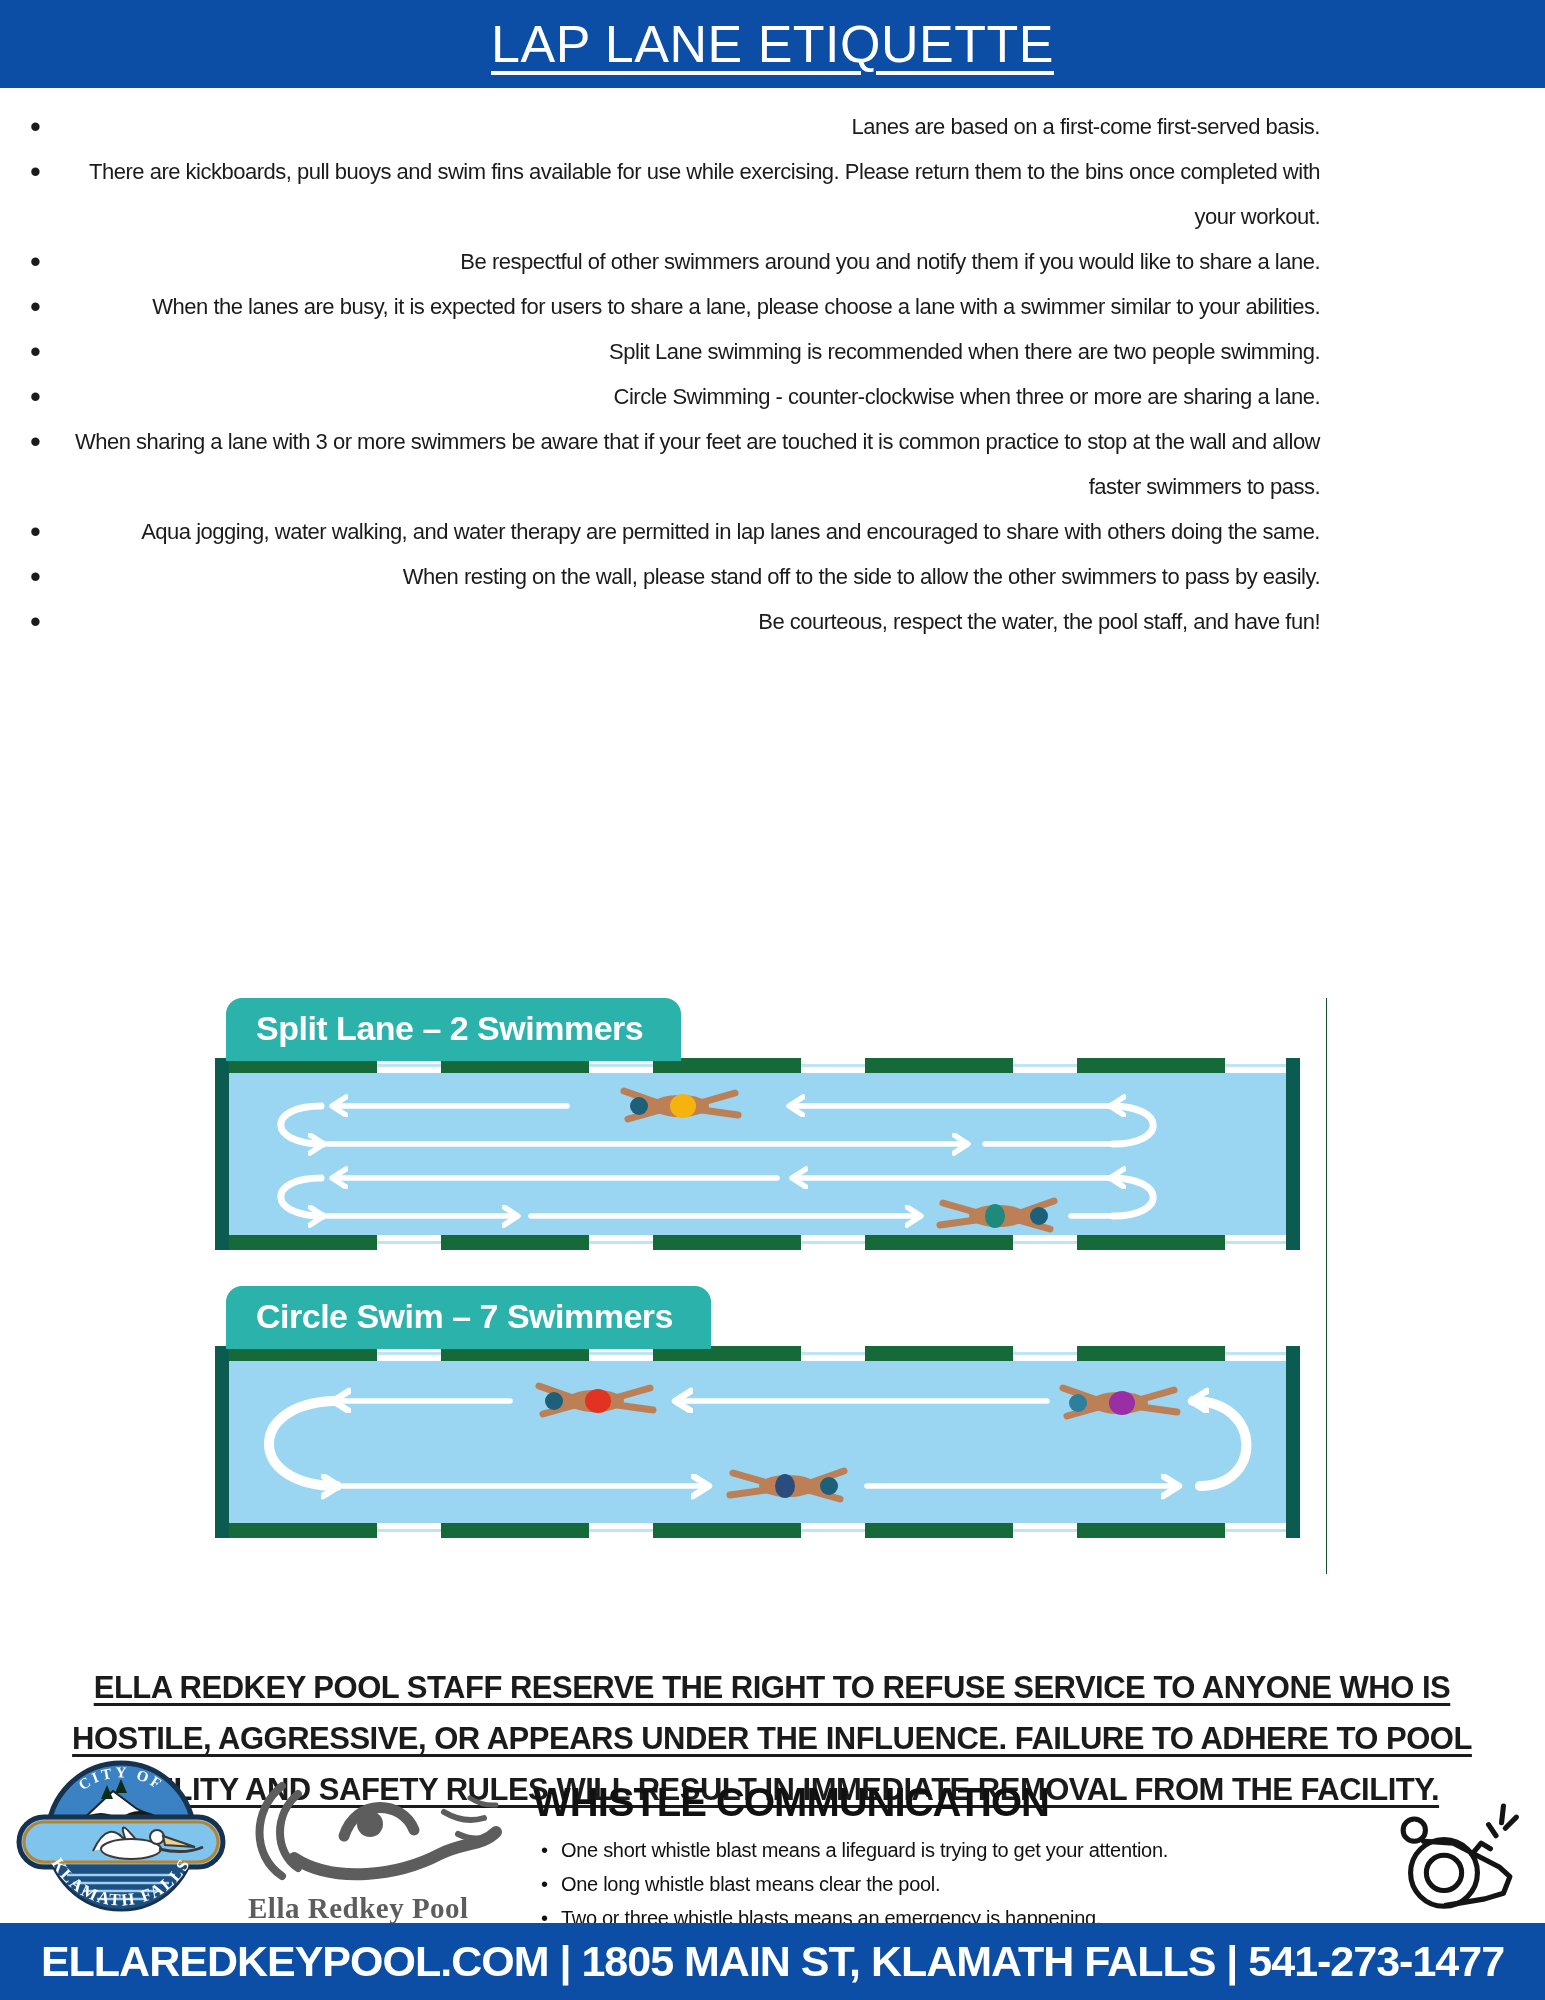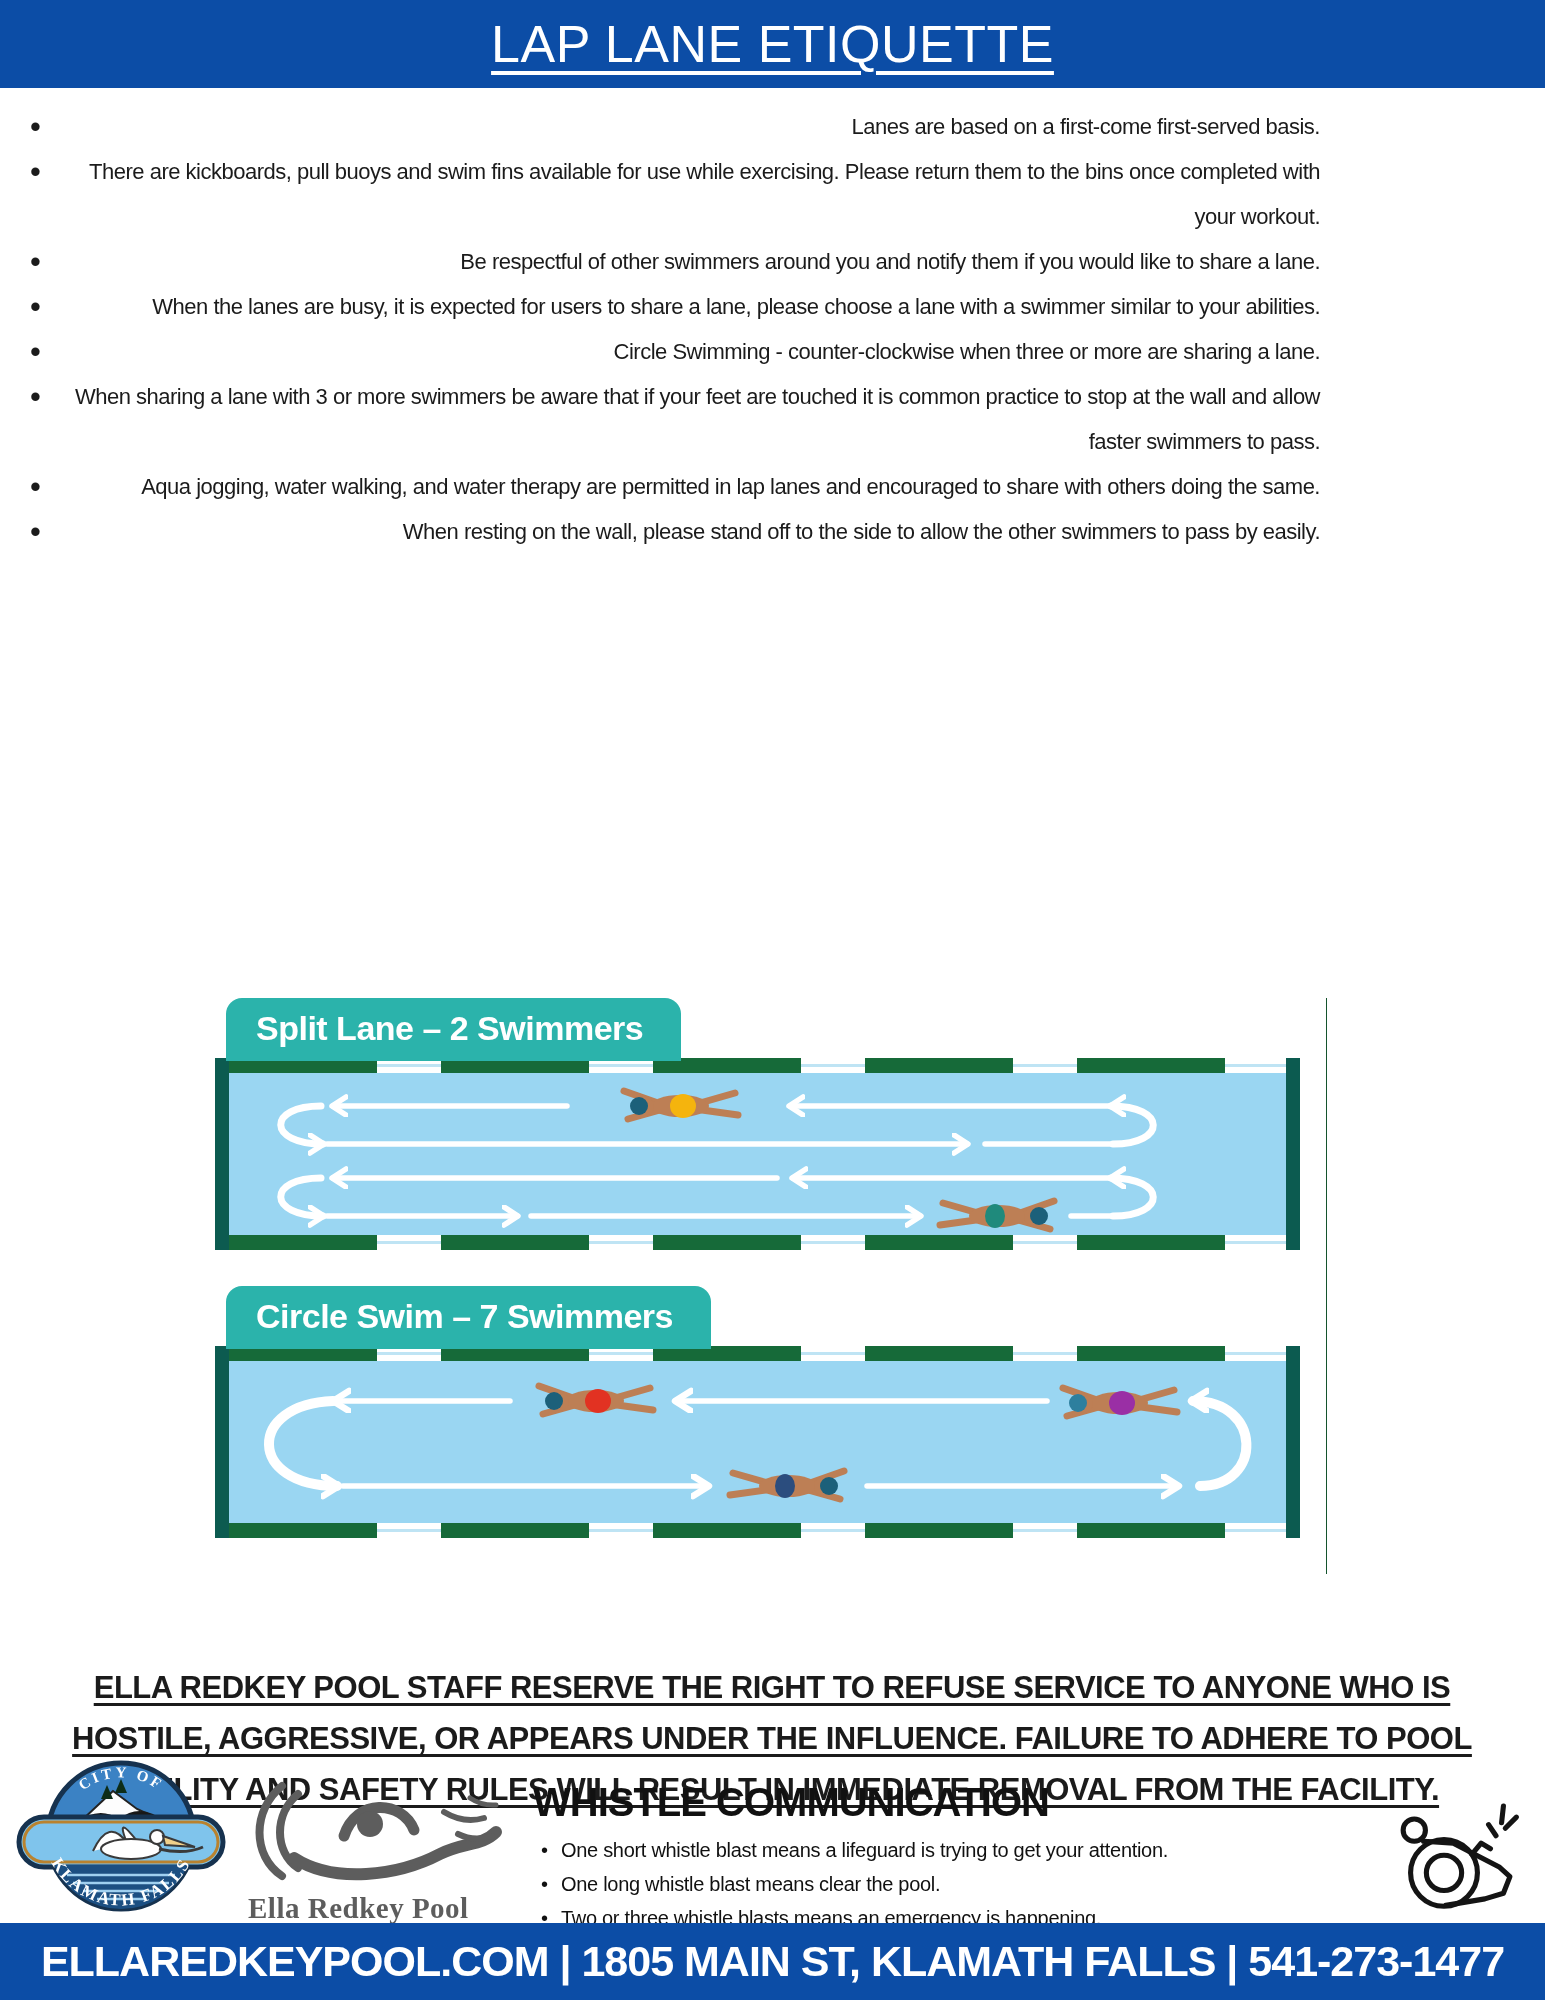--- a/index.html
+++ b/index.html
@@ -83,24 +83,26 @@
 
 <div class="header">
   <span class="title">LAP LANE ETIQUETTE</span>
 </div>
 
 <ul class="rules">
   <li>Lanes are based on a first-come first-served basis.</li>
   <li>There are kickboards, pull buoys and swim fins available for use while exercising. Please return them to the bins once completed with your workout.</li>
   <li>Be respectful of other swimmers around you and notify them if you would like to share a lane.</li>
   <li>When the lanes are busy, it is expected for users to share a lane, please choose a lane with a swimmer similar to your abilities.</li>
+  <li>Split Lane swimming is recommended when there are two people swimming.</li>
   <li>Circle Swimming - counter-clockwise when three or more are sharing a lane.</li>
   <li>When sharing a lane with 3 or more swimmers be aware that if your feet are touched it is common practice to stop at the wall and allow faster swimmers to pass.</li>
   <li>Aqua jogging, water walking, and water therapy are permitted in lap lanes and encouraged to share with others doing the same.</li>
   <li>When resting on the wall, please stand off to the side to allow the other swimmers to pass by easily.</li>
+  <li>Be courteous, respect the water, the pool staff, and have fun!</li>
 </ul>
 
 <div class="diagrams">
 
   <div class="diagram">
     <div class="tab">Split Lane – 2 Swimmers</div>
     <svg class="pool" width="1085" height="192" viewBox="0 0 1085 192">
       <defs>
         <marker id="ah1" markerUnits="userSpaceOnUse" markerWidth="34" markerHeight="34" refX="15" refY="11" orient="auto">
           <path d="M2,2 L16,11 L2,20" fill="none" stroke="#fff" stroke-width="5.5" stroke-linecap="round" stroke-linejoin="round"></path>

